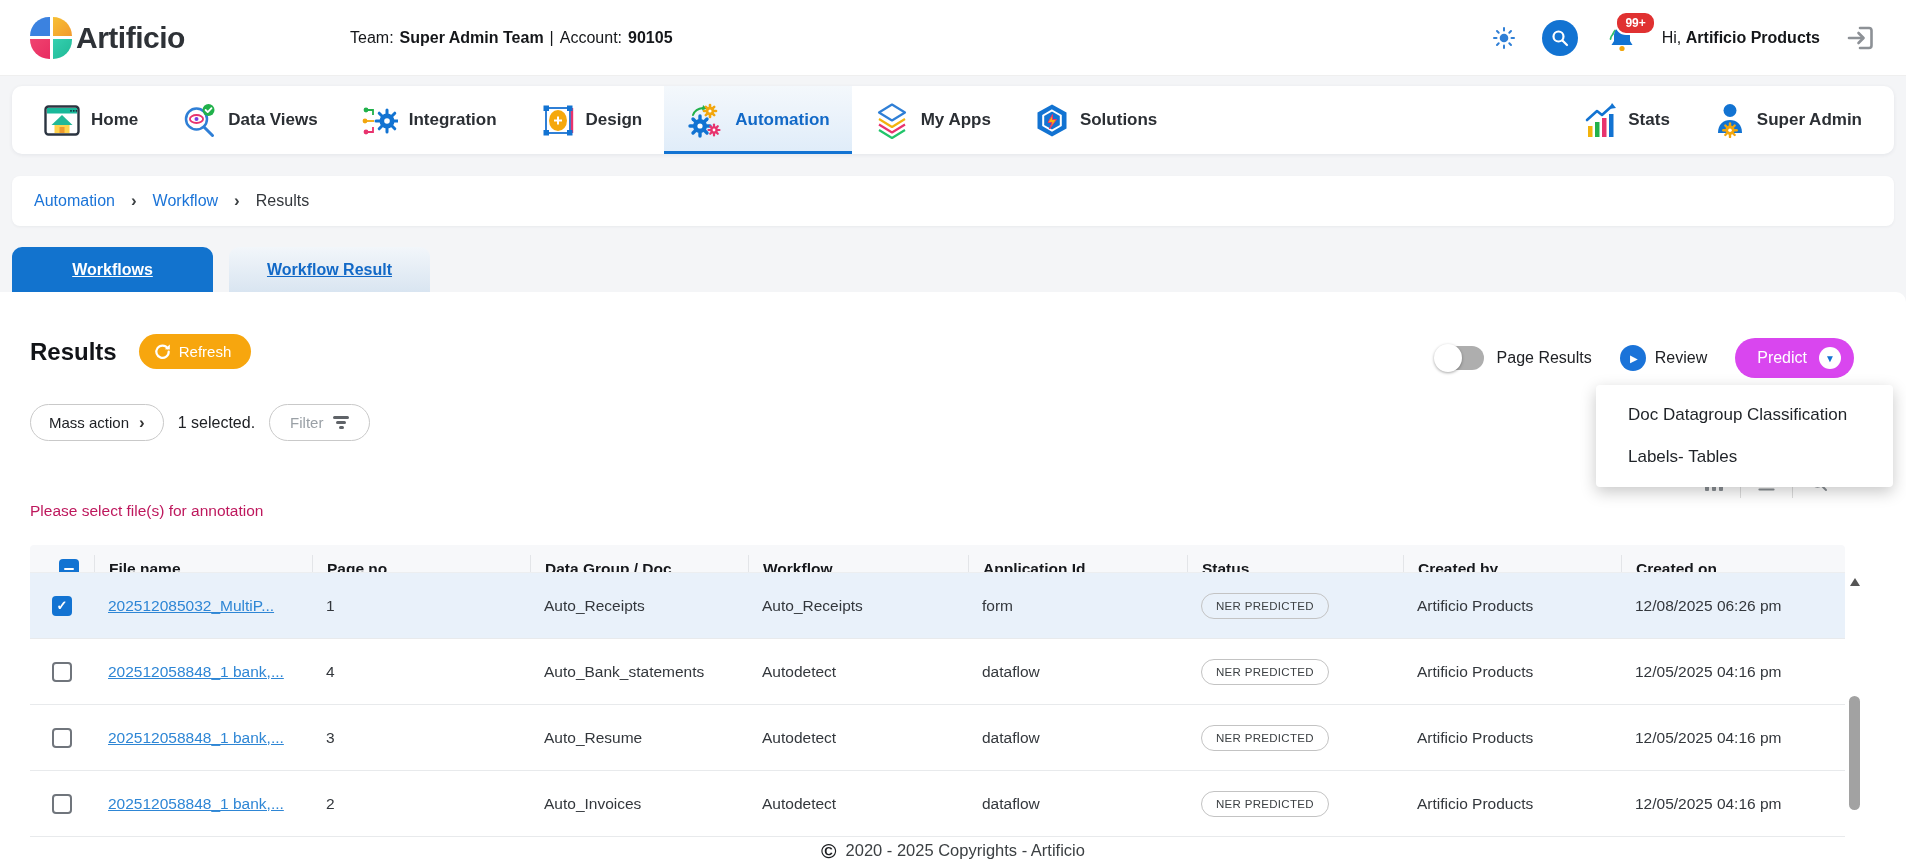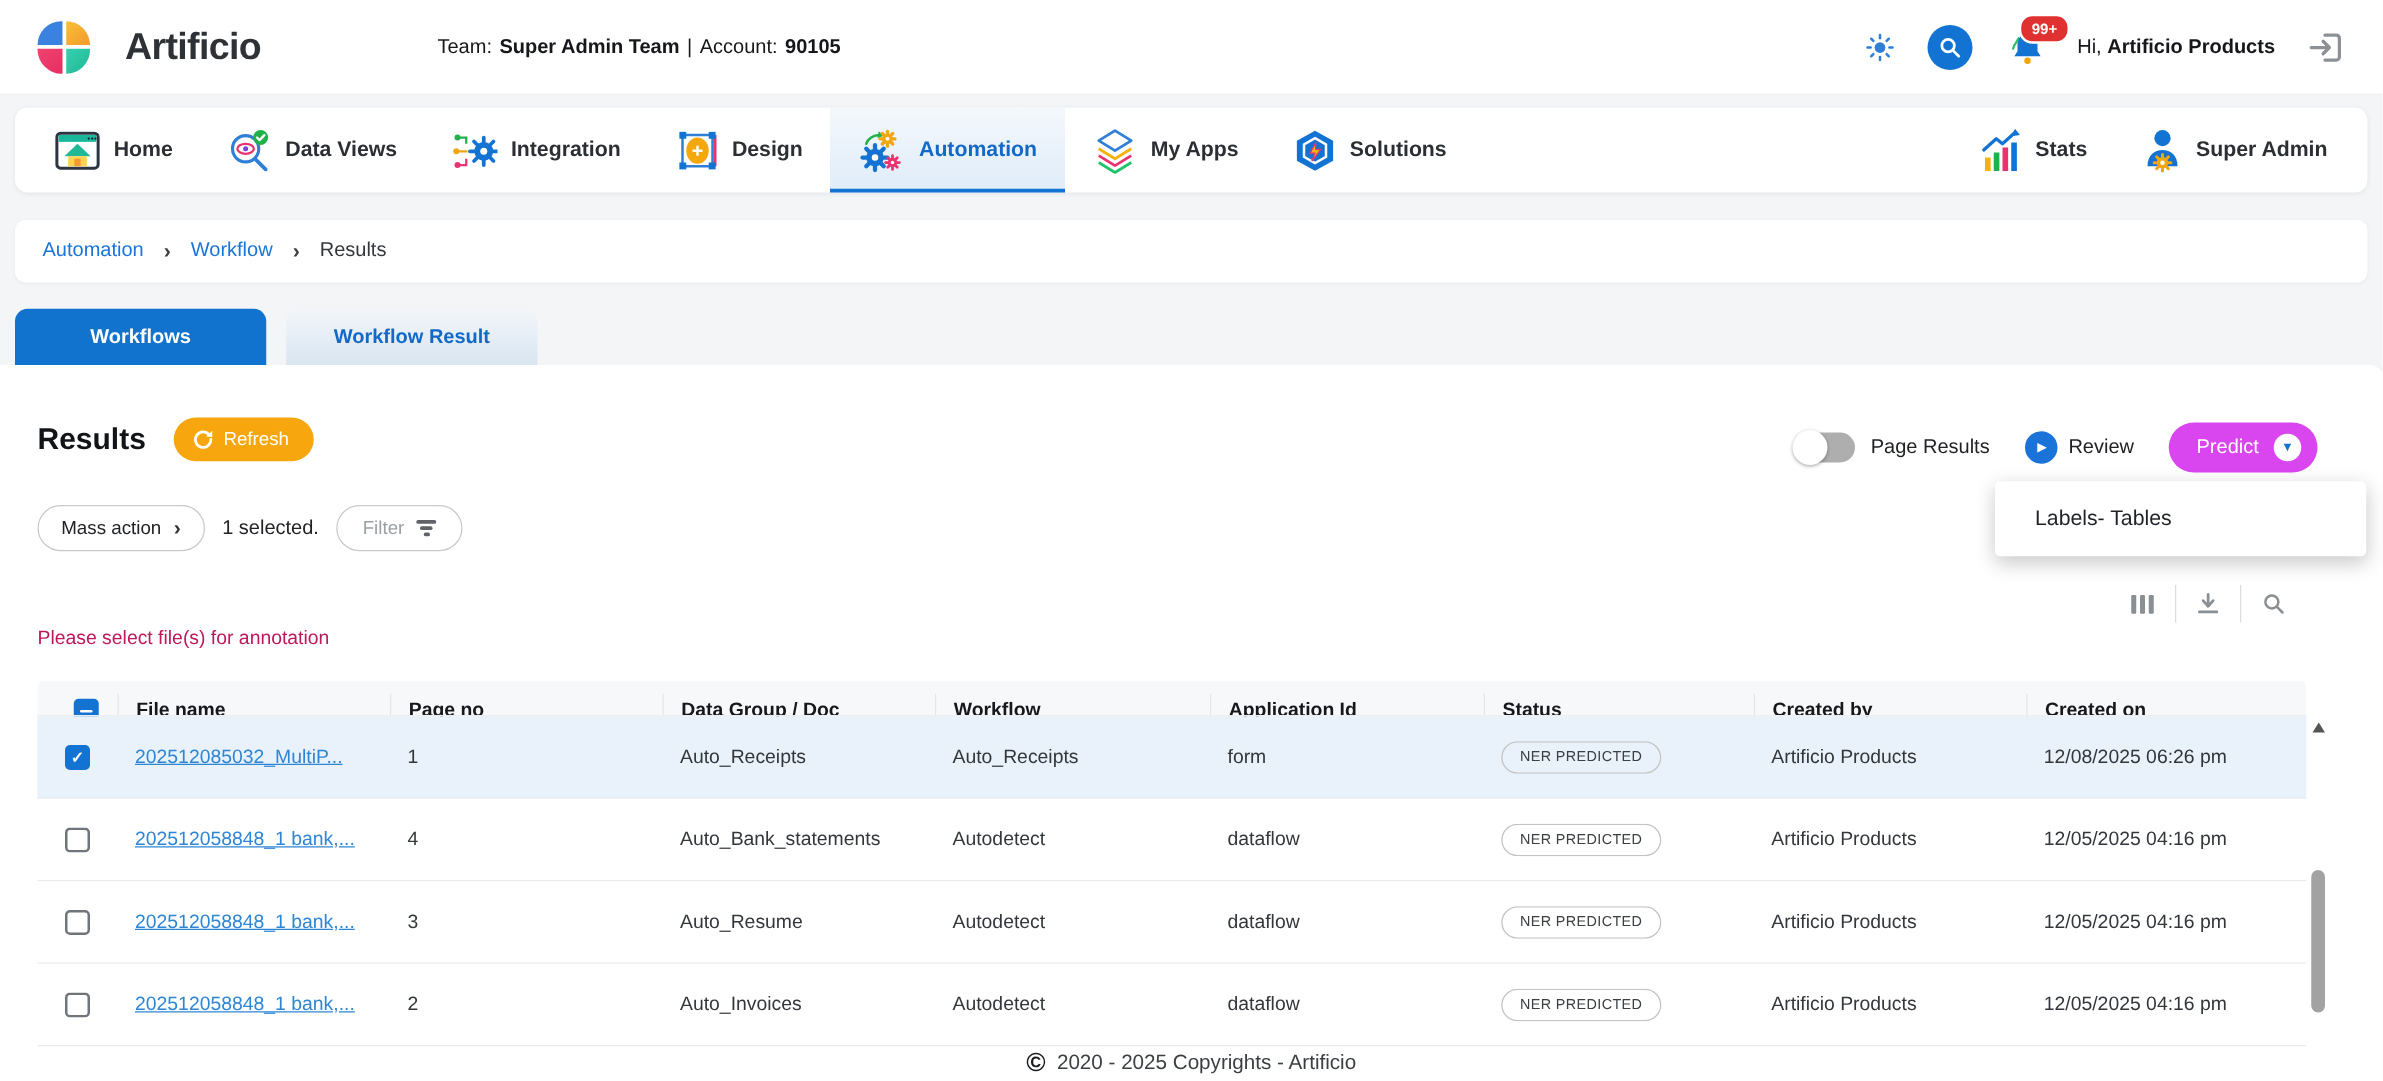--- a/index.html
+++ b/index.html
@@ -6,21 +6,21 @@
   html,body { width:1906px; height:865px; }
   body {
     position:relative; overflow:hidden;
     background:#f4f5f7;
     font-family:"Liberation Sans", sans-serif;
     color:#202226;
   }
   
   .topbar { position:absolute; top:0; left:0; right:0; height:76px; background:#fff;
             display:flex; align-items:center; padding:0 30px; border-bottom:1px solid #efefef; }
-  .logo-wrap { display:flex; align-items:center; gap:28px; cursor:pointer; }
+  .logo-wrap { display:flex; align-items:center; gap:4px; cursor:pointer; }
   .logo-mark { width:42px; height:42px; display:grid; grid-template-columns:1fr 1fr; grid-template-rows:1fr 1fr; gap:3px; }
   .logo-mark i { display:block; }
   .logo-mark .tl { background:#3b82e0; border-top-left-radius:100%; }
   .logo-mark .tr { background:linear-gradient(135deg,#f7c033,#f29a2e); border-top-right-radius:100%; }
   .logo-mark .bl { background:linear-gradient(135deg,#f0436f,#e82d62); border-bottom-left-radius:100%; }
   .logo-mark .br { background:linear-gradient(135deg,#35d0b0,#1fb895); border-bottom-right-radius:100%; }
   .brand { font-size:30px; font-weight:700; color:#2e3237; letter-spacing:-0.5px; }
   .team-info { position:absolute; left:350px; top:0; height:76px; display:flex; align-items:center; gap:6px; font-size:16px; color:#15171a; }
   .team-info b { font-weight:700; }
   .top-right { margin-left:auto; display:flex; align-items:center; gap:26px; }
@@ -41,21 +41,21 @@
   .nav-right { margin-left:auto; display:flex; align-items:stretch; }
   
   .breadcrumb { position:absolute; top:176px; left:12px; right:12px; height:50px; background:#fff; border-radius:8px;
                 box-shadow:0 1px 3px rgba(20,30,50,0.05); display:flex; align-items:center; gap:16px; padding:0 22px; font-size:16px; }
   .crumb-link { color:#1b74d8; cursor:pointer; }
   .crumb-sep { color:#3c4043; font-weight:700; font-size:17px; }
   .crumb-current { color:#33373c; }
   
   .tabs { position:absolute; top:247px; left:12px; display:flex; gap:16px; z-index:5; }
   .tab { width:201px; height:45px; display:flex; align-items:center; justify-content:center; font-size:16px;
-         font-weight:700; border-radius:10px 10px 0 0; cursor:pointer; }
+         font-weight:700; border-radius:10px 10px 0 0; cursor:pointer;text-decoration:underline; }
   .tab.active { background:#1273ce; color:#fff; }
   .tab.inactive { background:linear-gradient(180deg,#f2f6fa 0%,#d9e5f1 100%); color:#1269c7; }
   
   .panel { position:absolute; top:292px; left:0; right:0; bottom:0; background:#fff; border-top-right-radius:10px; }
   .results-row { position:absolute; top:334px; left:30px; display:flex; align-items:center; gap:22px; }
   .page-title { font-size:24px; font-weight:700; color:#121418; }
   .refresh-btn { display:flex; align-items:center; gap:8px; background:#f7a60e; border:none; color:#fff;
                  font-size:15px; font-family:inherit; padding:9px 20px 9px 15px; border-radius:20px; cursor:pointer; }
   .controls-row { position:absolute; top:338px; right:52px; display:flex; align-items:center; gap:28px; }
   .toggle-group { display:flex; align-items:center; gap:13px; cursor:pointer; }
@@ -433,20 +433,21 @@
     <span>
       <svg width="18" height="18" viewBox="0 0 18 18">
           <circle cx="7.5" cy="7.5" r="5.2" fill="none" stroke="#8a8f94" stroke-width="2"></circle>
           <line x1="11.5" y1="11.5" x2="16" y2="16" stroke="#8a8f94" stroke-width="2" stroke-linecap="round"></line>
         </svg>
     </span>
   </span>
 </div>
 
 <div class="dropdown">
+  <div class="item">Doc Datagroup Classification</div>
   <div class="item">Labels- Tables</div>
 </div>
 
 <div class="thead grid">
   <div class="th th-check">
       <span class="cb on">
         <span class="dash"></span>
       </span>
     </div>
   <div class="th">File name</div>

